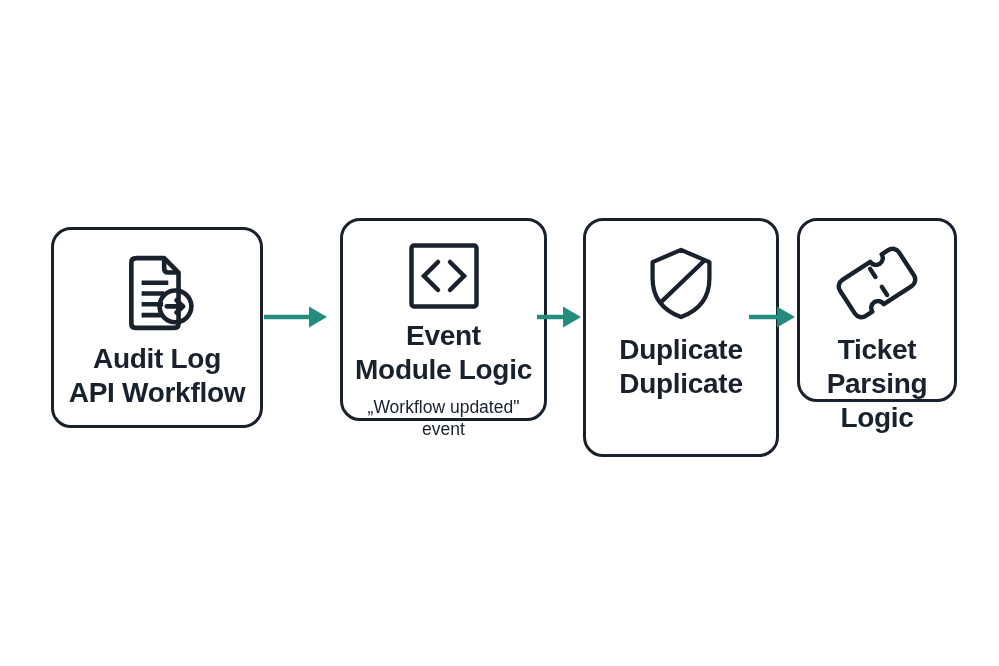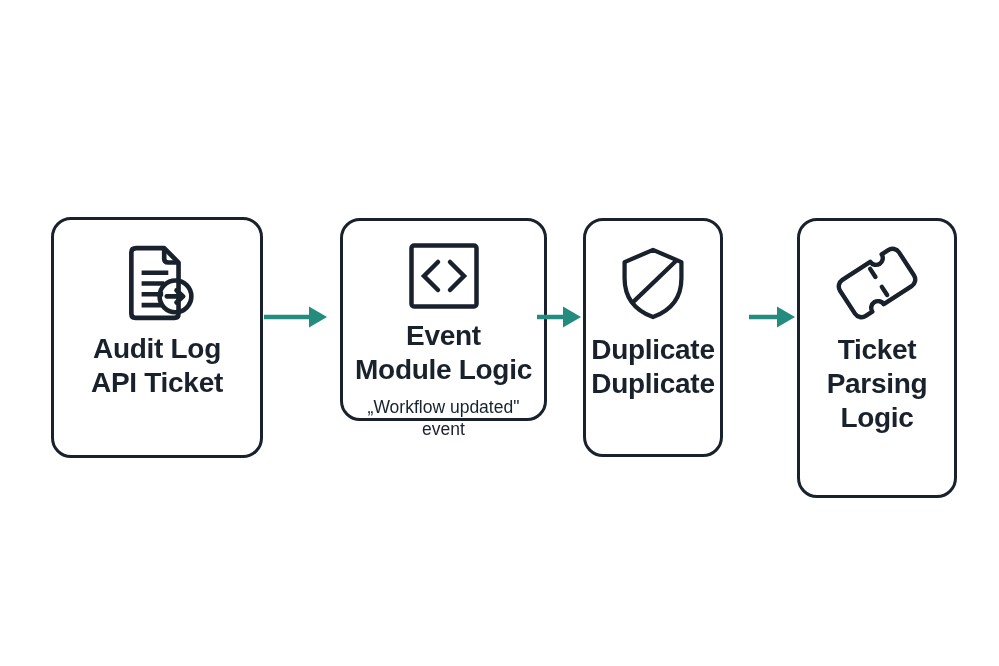--- a/index.html
+++ b/index.html
@@ -68,33 +68,33 @@
     stroke:var(--ink);
     fill:none;
     stroke-width:4.5;
   }
 </style>
 </head>
 <body>
 
 <div class="canvas">
 
-  <section class="node" style="left:51px;top:217px;width:212px;height:241px">
+  <section class="node" style="left:51px;top:227px;width:212px;height:201px">
     <div class="icon-wrap">
       <svg width="80" height="80" viewBox="0 0 78 78">
         <path class="stroke-icon" stroke-linejoin="round" d="M46 6 H19 Q14 6 14 10 V70 Q14 74 18 74 H56 Q60 74 60 70 V20 Z"></path>
         <path class="stroke-icon" stroke-linejoin="round" d="M46 6 V16 Q46 20 50 20 H60"></path>
         <path class="stroke-icon" d="M24 30 H50 M24 40.5 H46 M24 51 H45 M24 61.5 H44"></path>
         <circle class="stroke-icon" cx="57" cy="53" r="15.5" fill="#ffffff"></circle>
         <path class="stroke-icon" stroke-width="4" stroke-linecap="round" stroke-linejoin="round" d="M48.5 53 H64 M58 47 L64.5 53 L58 59"></path>
       </svg>
     </div>
     <div class="node-label">
       <span>Audit Log</span>
-      <span>API Ticket</span>
+      <span>API Workflow</span>
     </div>
   </section>
 
   <div class="arrow" style="left:264px;top:305px;width:63px">
     <svg viewBox="0 0 63 24">
       <line class="shaft" x1="0" y1="12" x2="47" y2="12"></line>
       <polygon class="head" points="45,1.5 63,12 45,22.5"></polygon>
     </svg>
   </div>
 
@@ -115,41 +115,41 @@
     </div>
   </section>
 
   <div class="arrow" style="left:537px;top:305px;width:44px">
     <svg viewBox="0 0 44 24">
       <line class="shaft" x1="0" y1="12" x2="28" y2="12"></line>
       <polygon class="head" points="26,1.5 44,12 26,22.5"></polygon>
     </svg>
   </div>
 
-  <section class="node" style="left:583px;top:218px;width:140px;height:239px">
+  <section class="node" style="left:583px;top:218px;width:196px;height:239px">
     <div class="icon-wrap">
       <svg width="72" height="78" viewBox="0 0 76 82">
         <path class="stroke-icon" stroke-width="5" stroke-linejoin="round" d="M38 6 L68 19 V36 C68 56 57 70 38 77 C19 70 8 56 8 36 V19 Z"></path>
         <path class="stroke-icon" stroke-width="5" d="M63 17 L15 63"></path>
       </svg>
     </div>
     <div class="node-label">
       <span>Duplicate</span>
       <span>Duplicate</span>
     </div>
   </section>
 
   <div class="arrow" style="left:749px;top:305px;width:46px">
     <svg viewBox="0 0 46 24">
       <line class="shaft" x1="0" y1="12" x2="30" y2="12"></line>
       <polygon class="head" points="28,1.5 46,12 28,22.5"></polygon>
     </svg>
   </div>
 
-  <section class="node" style="left:797px;top:218px;width:160px;height:280px">
+  <section class="node" style="left:797px;top:218px;width:160px;height:184px">
     <div class="icon-wrap">
       <svg width="88" height="84" viewBox="0 0 90 86">
         <g transform="translate(45,43) rotate(-33)">
           <path class="stroke-icon" stroke-width="5" stroke-linejoin="round" d="M-28 -22 L6 -22 A 7 7 0 0 0 20 -22 L28 -22 A 8 8 0 0 1 36 -14 L36 14 A 8 8 0 0 1 28 22 L-6 22 A 7 7 0 0 0 -20 22 L-28 22 A 8 8 0 0 1 -36 14 L-36 -14 A 8 8 0 0 1 -28 -22 Z"></path>
           <path class="stroke-icon" stroke-width="5" stroke-linecap="round" d="M2 -16 L2 -6 M2 6 L2 16"></path>
         </g>
       </svg>
     </div>
     <div class="node-label">
       <span>Ticket</span>

